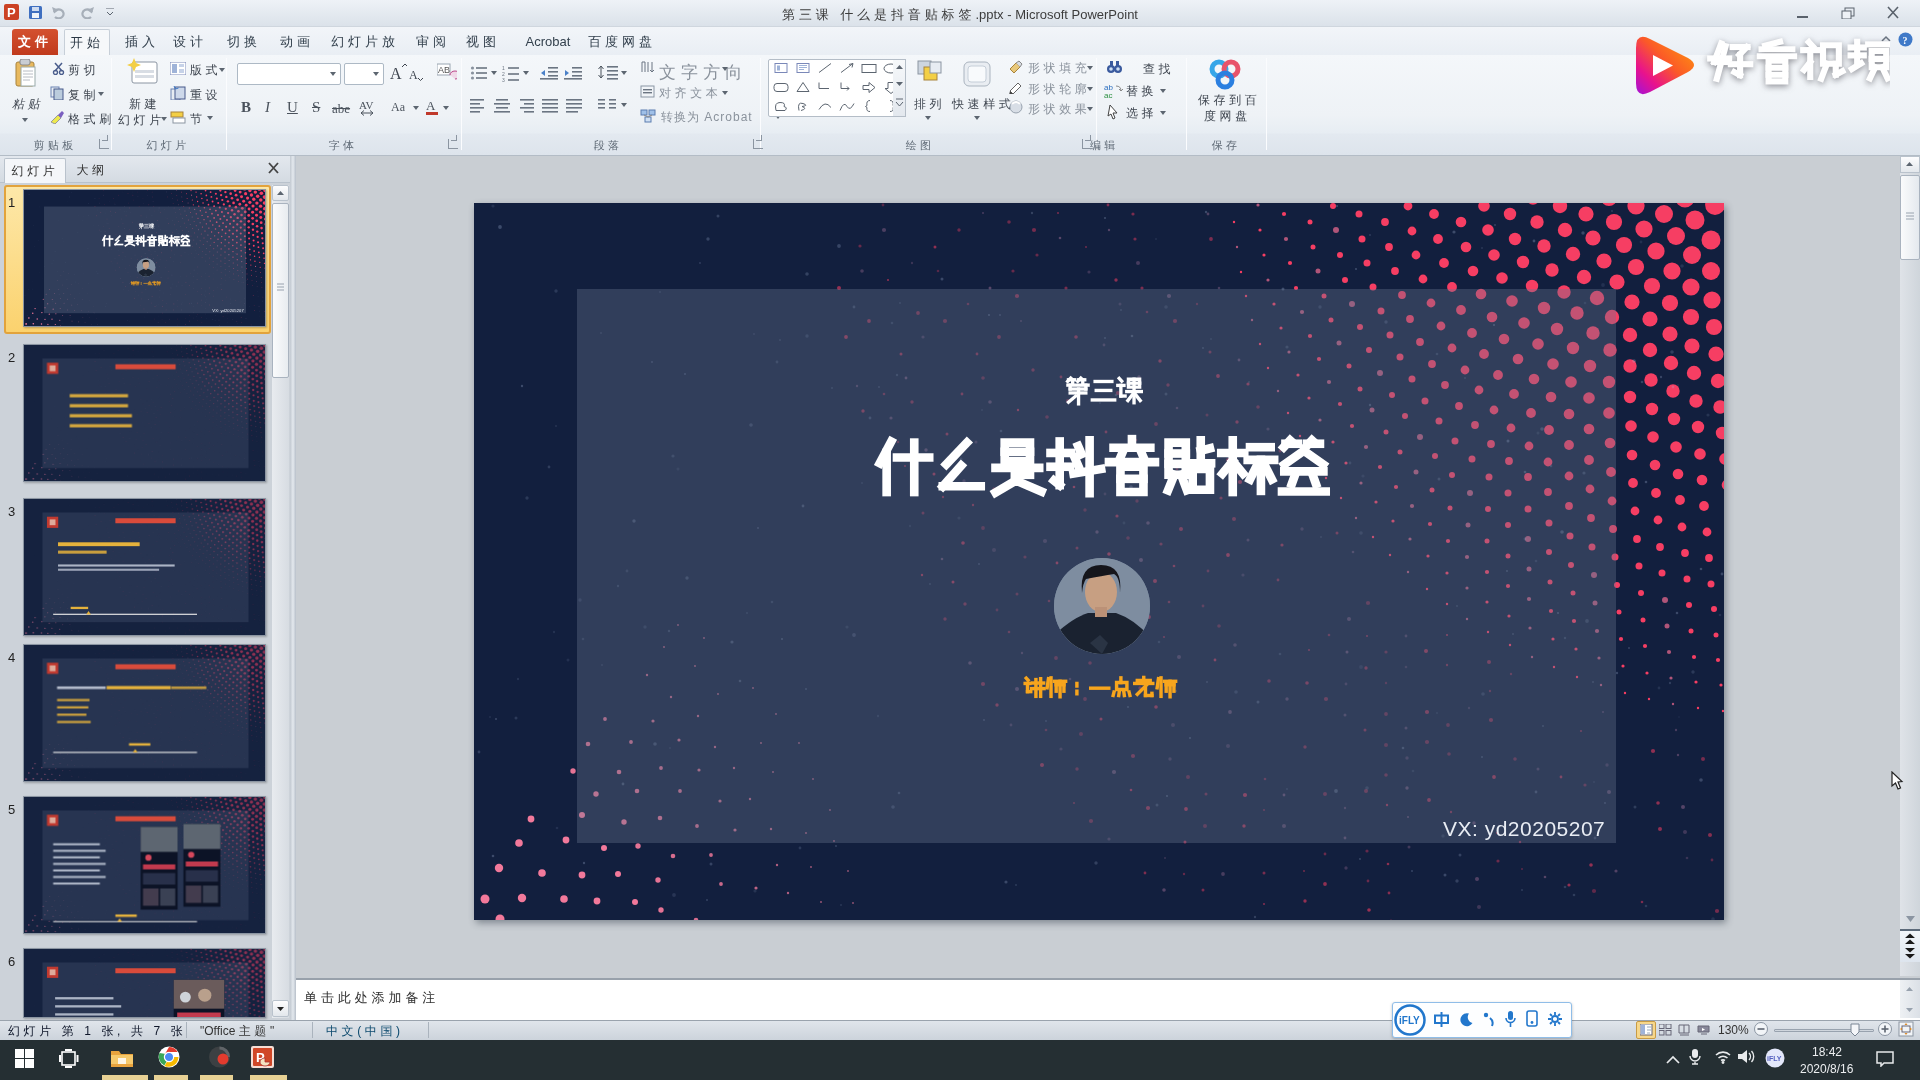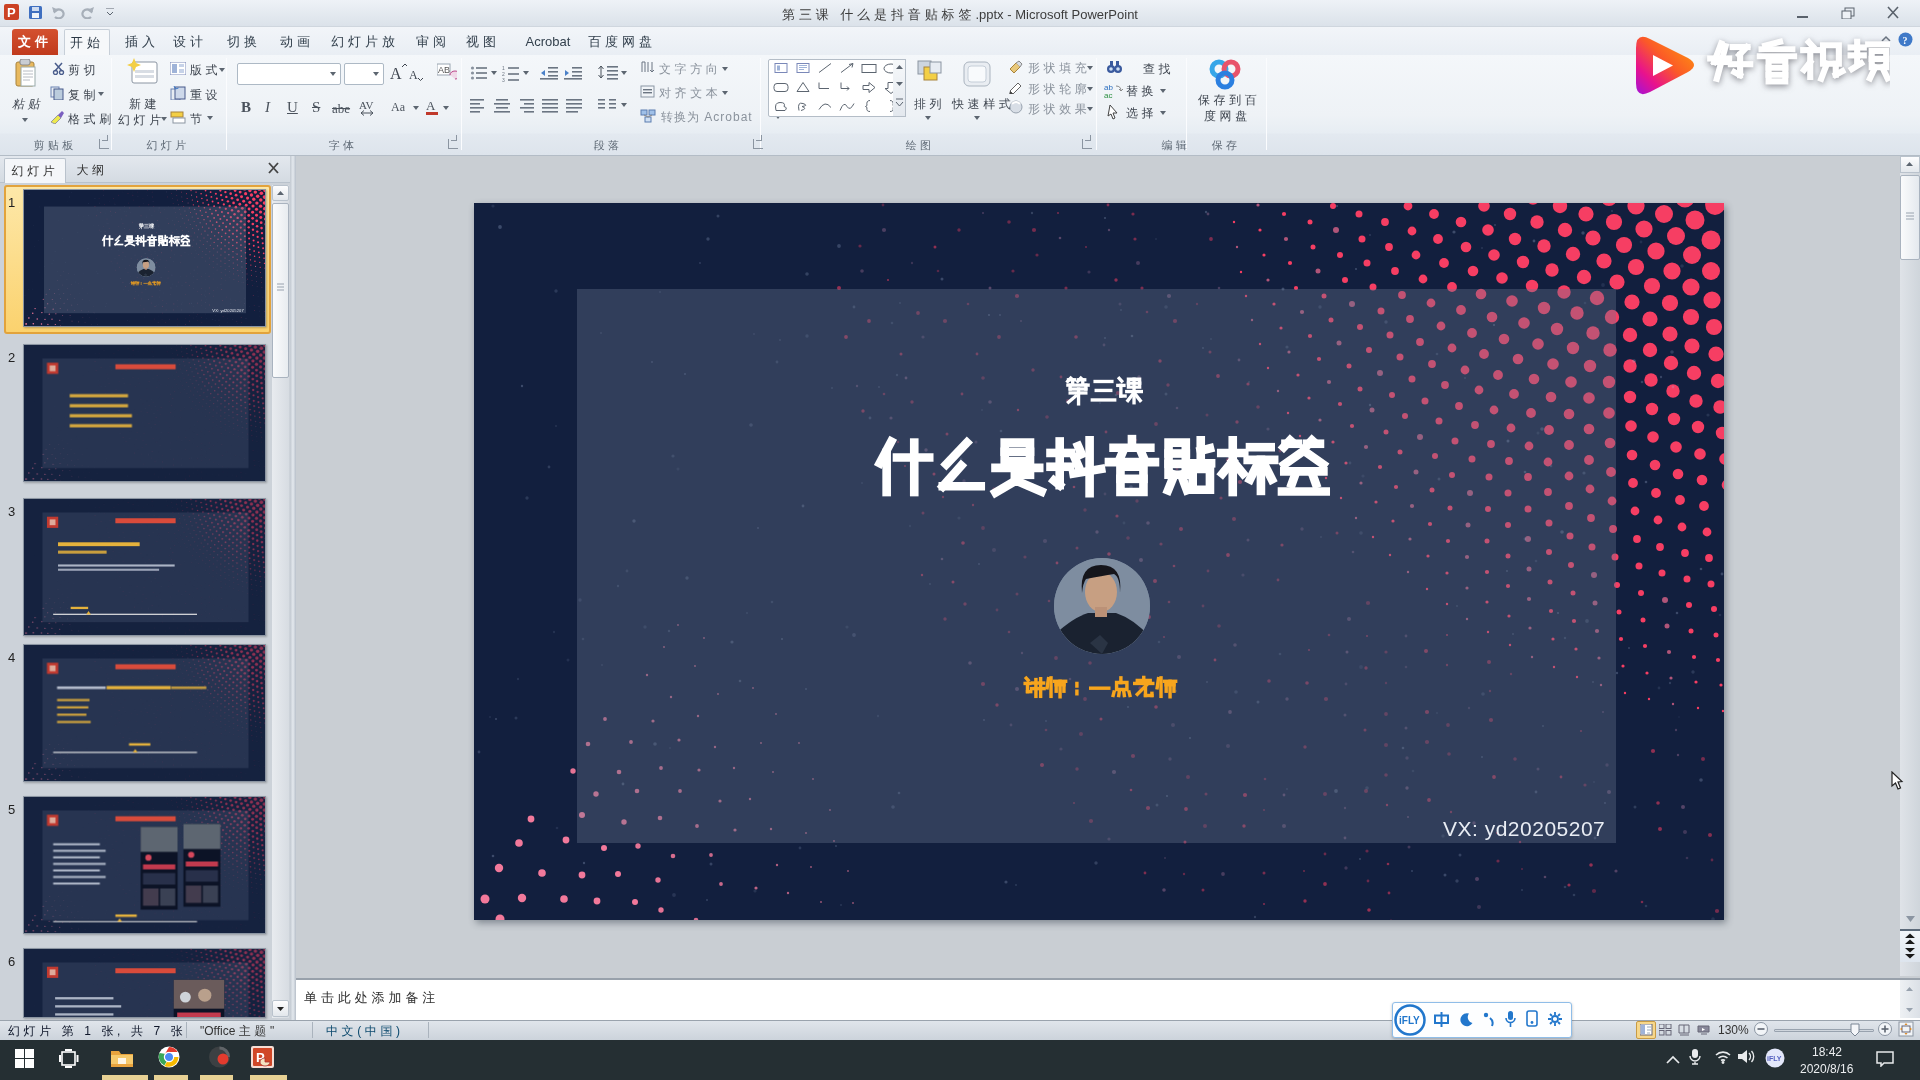--- a/index.html
+++ b/index.html
@@ -1260,21 +1260,21 @@
       <div class="gsep" style="left:760px"></div>
       <div class="gsep" style="left:1096px"></div>
       <div class="gsep" style="left:1186px"></div>
       <div class="gsep" style="left:1266px"></div>
     </div>
     <div class="btxt cjk" style="left:5px;top:138px;width:100px;text-align:center;font-size:11px;color:#5f6a76">剪贴板</div>
     <div class="btxt cjk" style="left:118px;top:138px;width:100px;text-align:center;font-size:11px;color:#5f6a76">幻灯片</div>
     <div class="btxt cjk" style="left:293px;top:138px;width:100px;text-align:center;font-size:11px;color:#5f6a76">字体</div>
     <div class="btxt cjk" style="left:558px;top:138px;width:100px;text-align:center;font-size:11px;color:#5f6a76">段落</div>
     <div class="btxt cjk" style="left:870px;top:138px;width:100px;text-align:center;font-size:11px;color:#5f6a76">绘图</div>
-    <div class="btxt cjk" style="left:1090px;top:138px;width:100px;text-align:right;font-size:11px;color:#5f6a76">编辑</div>
+    <div class="btxt cjk" style="left:1090px;top:138px;width:100px;text-align:left;font-size:11px;color:#5f6a76">编辑</div>
     <div class="btxt cjk" style="left:1176px;top:138px;width:100px;text-align:center;font-size:11px;color:#5f6a76">保存</div>
     <div class="lch" style="left:99px;top:139px"></div>
     <div class="lch" style="left:448px;top:139px"></div>
     <div class="lch" style="left:753px;top:139px"></div>
     <div class="lch" style="left:1082px;top:139px"></div>
     <svg class="abs" style="left:13px;top:59px;" width="26" height="30" viewBox="0 0 26 30">
       <rect x="3" y="3" width="18" height="24" rx="2" fill="#e8b95f" stroke="#a8833c"></rect>
       <rect x="7" y="0" width="10" height="6" rx="2" fill="#c9cdd3" stroke="#888"></rect>
       <rect x="8" y="8" width="14" height="19" fill="#fff" stroke="#9aa"></rect>
       <g stroke="#b8bcc4">
@@ -1456,21 +1456,21 @@
         <rect x="11" y="2" width="7" height="1.6"></rect>
         <rect x="11" y="6" width="7" height="1.6"></rect>
         <rect x="11" y="10" width="7" height="1.6"></rect>
       </g>
     </svg>
     <div class="dd" style="left:621px;top:103px"></div>
     <svg class="abs" style="left:640px;top:60px;" width="16" height="15" viewBox="0 0 16 15">
       <path d="M2,12 V2 h3 v10 M8,2 v10" stroke="#6b7582" fill="none"></path>
       <path d="M12,2 v10 m0,0 l-2,-2 m2,2 l2,-2" stroke="#6b7582" fill="none"></path>
     </svg>
-    <div class="btxt cjk" style="left:659px;top:61px;font-size:12px;color:#8a929c;">文字方向</div>
+    <div class="btxt cjk" style="left:659px;top:61px;font-size:17px;color:#8a929c;">文字方向</div>
     <div class="dd" style="left:722px;top:67px"></div>
     <svg class="abs" style="left:640px;top:84px;" width="16" height="15" viewBox="0 0 16 15">
       <rect x="1" y="2" width="13" height="11" fill="none" stroke="#8a96a4"></rect>
       <g fill="#6b7582">
         <rect x="3" y="5" width="9" height="1.4"></rect>
         <rect x="3" y="8" width="9" height="1.4"></rect>
       </g>
     </svg>
     <div class="btxt cjk" style="left:659px;top:85px;font-size:12px;color:#8a929c;">对齐文本</div>
     <div class="dd" style="left:722px;top:91px"></div>

